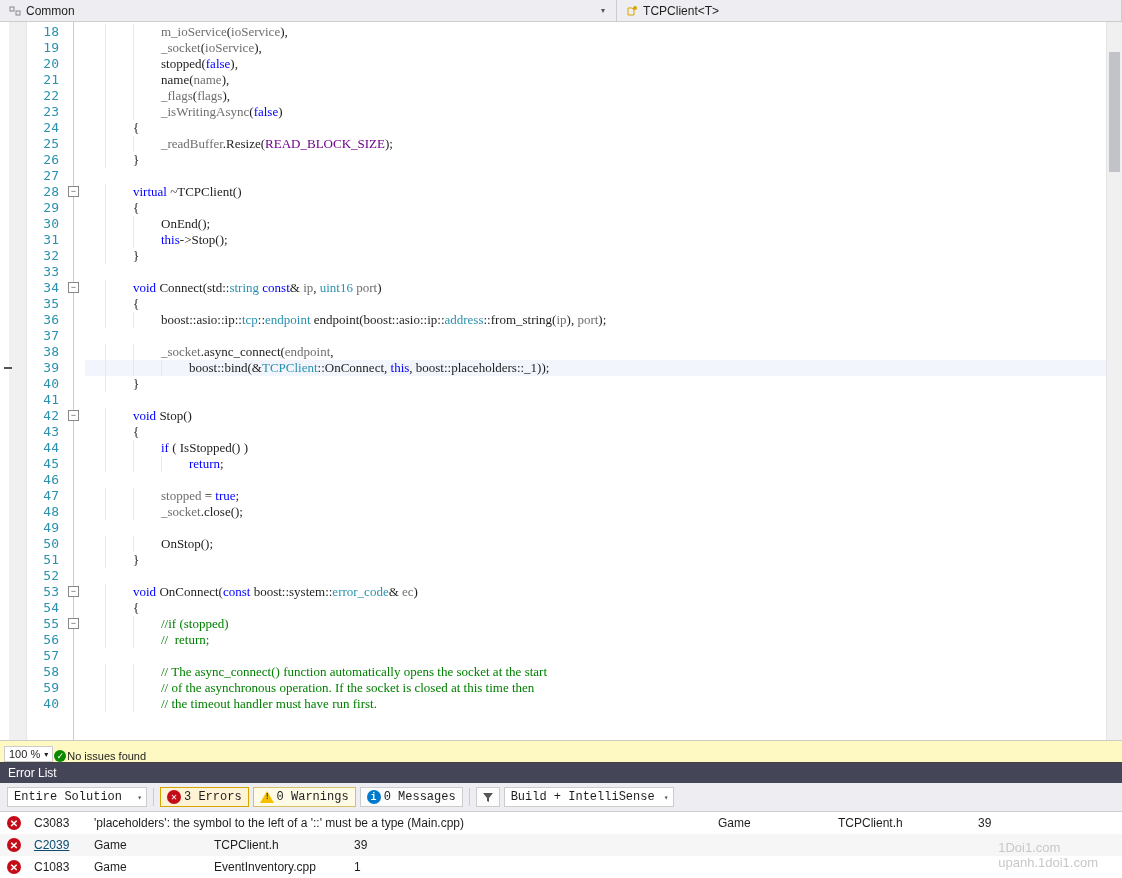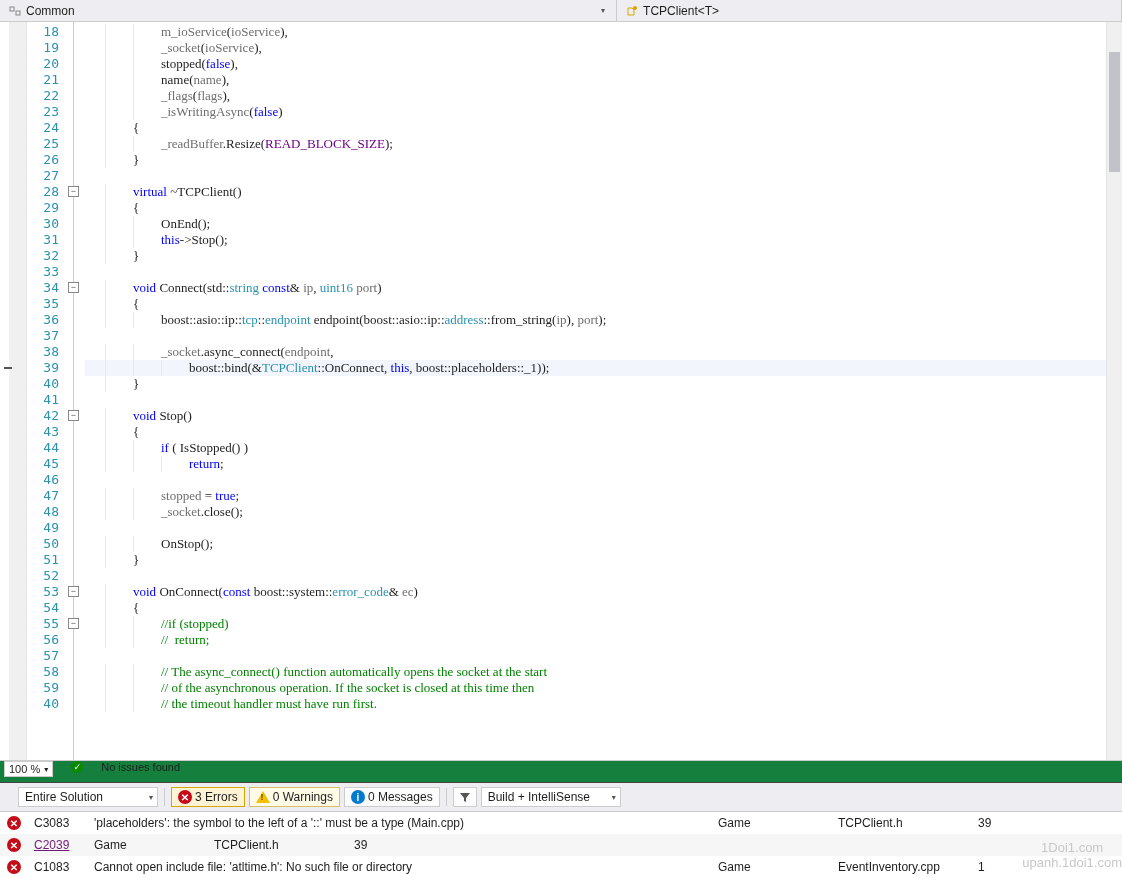--- a/index.html
+++ b/index.html
@@ -22,26 +22,26 @@
 .code-line { height:16px; padding-left:20px; }
 .code-line.hl { background:#f2f5fc; }
 .guide { display:inline-block; width:1px; height:16px; background:#e8e8e8; margin-right:27px; vertical-align:top; }
 .kw { color:#0000ff; }
 .type { color:#2b91af; }
 .com { color:#008000; }
 .ident { color:#6f6f6f; }
 .macro { color:#6f008a; }
 .scroll-v { width:16px; background:#f0f0f0; border-left:1px solid #e5e5e5; position:relative; }
 .scroll-thumb { position:absolute; left:2px; right:2px; background:#c2c3c9; border-radius:0; }
-.status-row { height:22px; background:#15803d; border-top:1px solid #ccc; display:flex; align-items:flex-start; padding:0 4px; gap:18px; font-size:11px; }
+.status-row { height:22px; background:#fef9c3; border-top:1px solid #ccc; display:flex; align-items:flex-end; padding:0 4px; gap:1px; font-size:11px; }
 .zoom-box { border:1px solid #ccc; background:#fff; padding:1px 4px; display:flex; align-items:center; gap:4px; }
 .check-icon{ width:12px;height:12px;border-radius:50%;background:#0b8a00;color:#fff;display:inline-flex;align-items:center;justify-content:center;font-size:9px; }
 .error-panel { background:#eeeef2; border-top:1px solid #434346; display:flex; flex-direction:column; }
 .panel-title { background:#454558; color:#fff; padding:3px 8px; font-size:12px; }
-.panel-toolbar { display:flex; align-items:center; gap:4px; padding:4px 18px; background:#eeeef2; border-bottom:1px solid #ccc; }
+.panel-toolbar { display:flex; align-items:center; gap:4px; padding:4px 7px; background:#eeeef2; border-bottom:1px solid #ccc;font-family:Liberation Mono, monospace; }
 .tb-select { border:1px solid #ccc; background:#fff; padding:2px 18px 2px 6px; display:flex; align-items:center; position:relative; font-size:12px; }
 .tb-select::after { content:"▾"; position:absolute; right:4px; font-size:8px; color:#555; }
 .tb-btn { border:1px solid #ccc; background:#fcfcfc; padding:2px 6px; display:flex; align-items:center; gap:3px; font-size:12px; cursor:pointer; }
 .tb-btn.active { background:#fff3d6; border-color:#d6a500;}
 .pill-err { width:14px;height:14px;border-radius:50%;background:#c50b17;color:#fff;display:inline-flex;align-items:center;justify-content:center;font-size:10px;font-weight:bold; }
 .pill-warn{ width:0;height:0;border-left:7px solid transparent;border-right:7px solid transparent;border-bottom:12px solid #f5c000;position:relative;display:inline-block; }
 .pill-warn::after{content:"!";position:absolute;left:-2px;top:1px;font-size:9px;color:#000;}
 .pill-info{ width:14px;height:14px;border-radius:50%;background:#007acc;color:#fff;display:inline-flex;align-items:center;justify-content:center;font-size:10px;font-weight:bold; }
 .tb-sep { width:1px; height:18px; background:#ccc; margin:0 2px; }
 .grid { display:flex; flex-direction:column; background:#fff; }
@@ -50,22 +50,22 @@
 .grid-row { display:flex; align-items:center; padding:2px 0; font-size:12px; }
 .grid-row:nth-child(even){ background:#f6f6f6; }
 .grid-row div { padding:2px 6px; overflow:hidden; text-overflow:ellipsis; white-space:nowrap; }
 .col-ic{width:28px;flex:none;display:flex;justify-content:center;}
 .col-code{width:60px;flex:none;}
 .col-desc{flex:1;}
 .col-proj{width:120px;flex:none;}
 .col-file{width:140px;flex:none;}
 .col-line{width:40px;flex:none;}
 .col-sup{width:110px;flex:none;}
-.link{color:#701a75;text-decoration:underline;cursor:pointer;}
-.watermark{position:fixed;right:0;bottom:8px;color:#c8c8c8;font-size:13px;text-align:center;pointer-events:none;font-family:sans-serif;}
+.link{color:#0c4a6e;text-decoration:underline;cursor:pointer;}
+.watermark{position:fixed;right:24px;bottom:8px;color:#c8c8c8;font-size:13px;text-align:left;pointer-events:none;font-family:sans-serif;}
 </style>
 </head>
 <body>
 
 <div class="nav-bar">
   <div class="nav-item first">
     <span class="nav-icon">
       <svg width="14" height="14" viewBox="0 0 14 14">
           <rect x="2" y="3" width="4" height="4" fill="none" stroke="#888"></rect>
           <rect x="8" y="7" width="4" height="4" fill="none" stroke="#888"></rect>
@@ -151,20 +151,21 @@
 <div class="status-row">
   <div class="zoom-box">
     <span>100 %</span>
     <span style="font-size:8px">▾</span>
   </div>
   <span class="check-icon">✓</span>
   <span>No issues found</span>
 </div>
 
 <div class="error-panel">
+  <div class="panel-title">Error List</div>
   <div class="panel-toolbar">
     <div class="tb-select" style="min-width:140px">
       <span>Entire Solution</span>
     </div>
     <div class="tb-sep"></div>
     <div class="tb-btn active">
       <span class="pill-err">✕</span>
       <span>3 Errors</span>
     </div>
     <div class="tb-btn" style="background:#fffbe6;border-color:#d6c060">
@@ -206,21 +207,20 @@
           <div class="col-proj">Game</div>
           <div class="col-file">TCPClient.h</div>
           <div class="col-line">39</div>
           <div class="col-sup"></div>
         </div>
         <div class="grid-row">
           <div class="col-ic">
             <span class="pill-err">✕</span>
           </div>
           <div class="col-code">C1083</div>
-          <div class="col-desc">Cannot open include file: 'atltime.h': No such file or directory</div>
           <div class="col-proj">Game</div>
           <div class="col-file">EventInventory.cpp</div>
           <div class="col-line">1</div>
           <div class="col-sup"></div>
         </div>
       </div>
   </div>
 </div>
 
 <div class="watermark">

